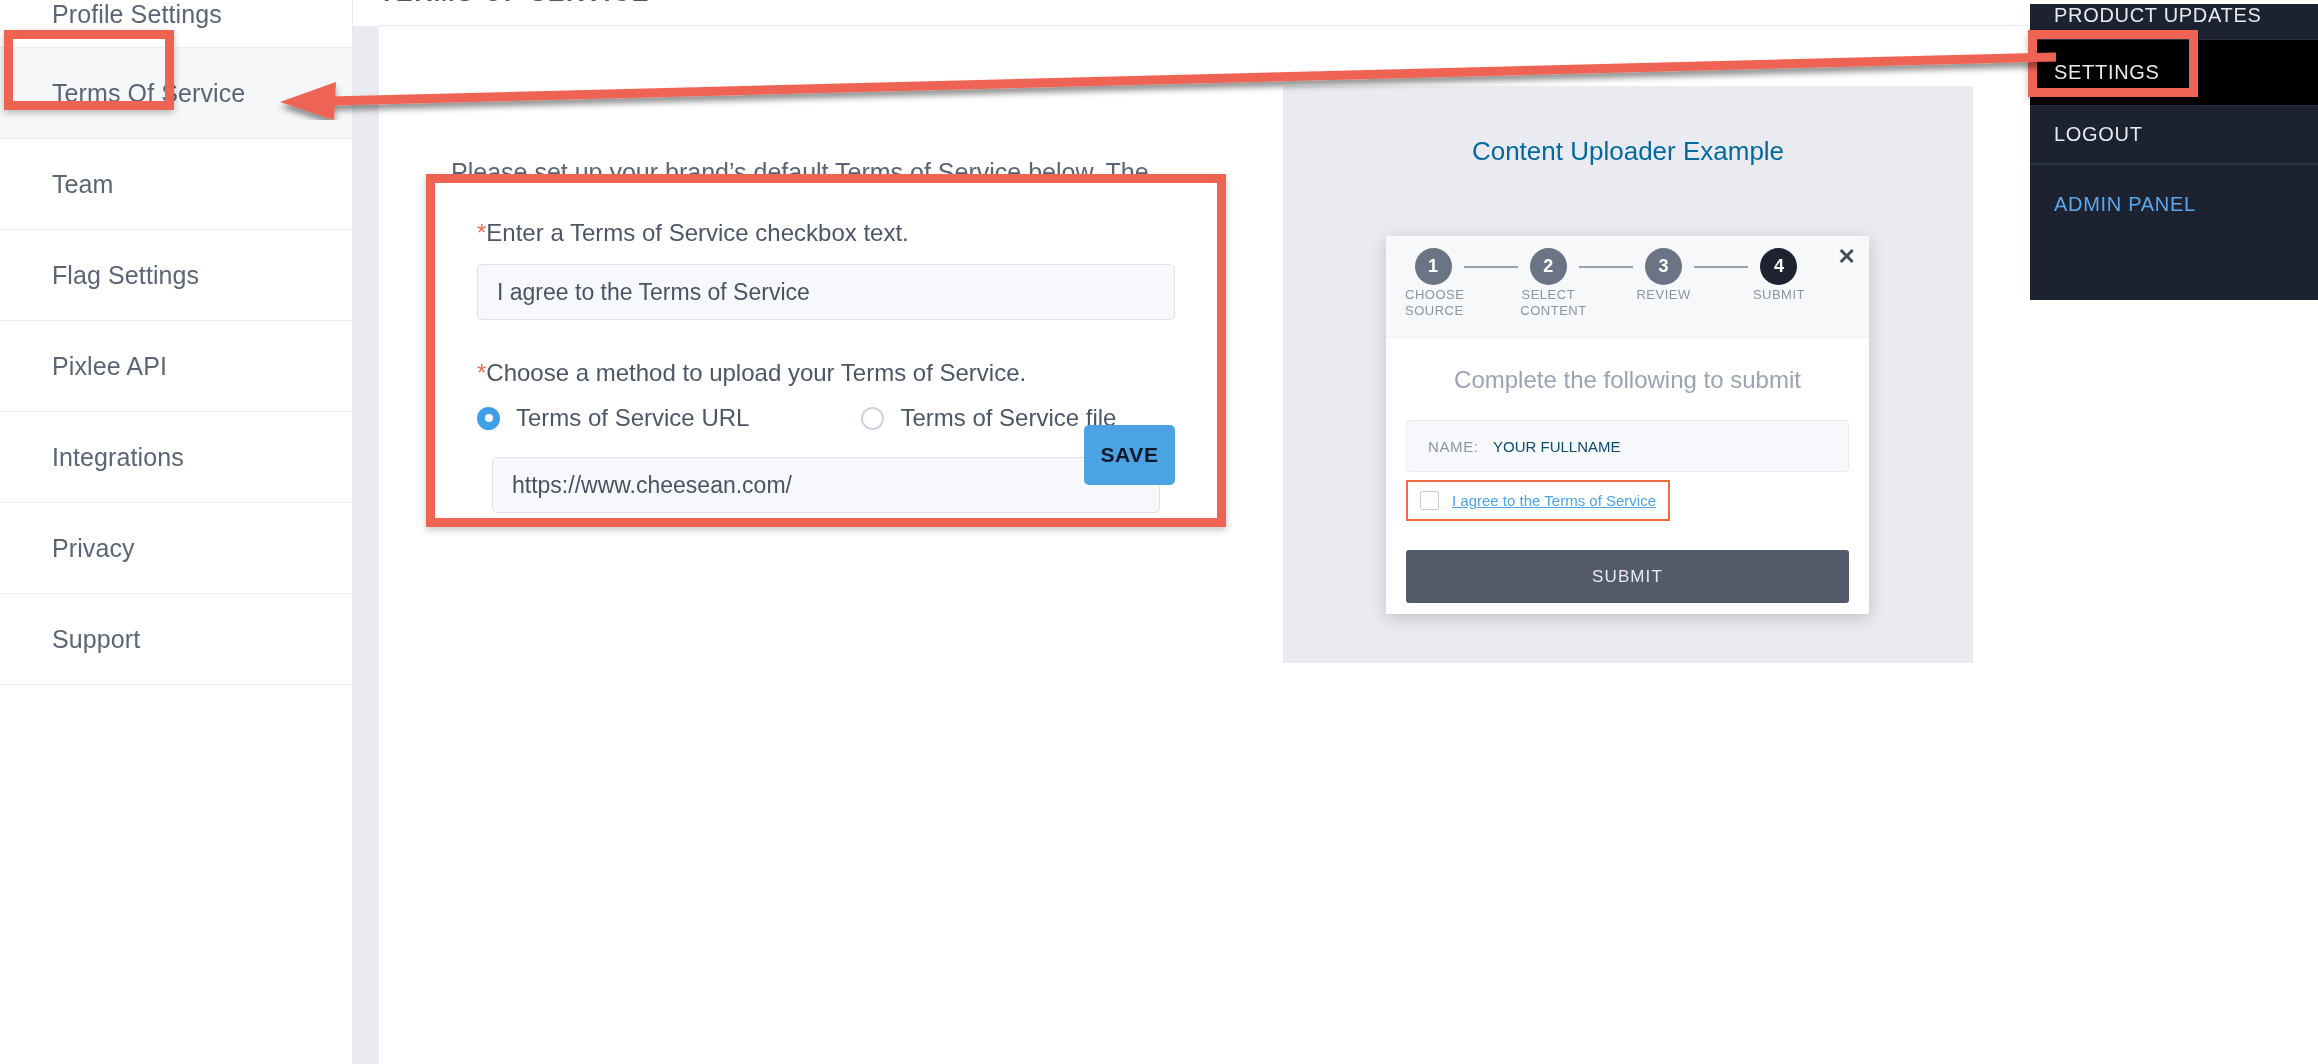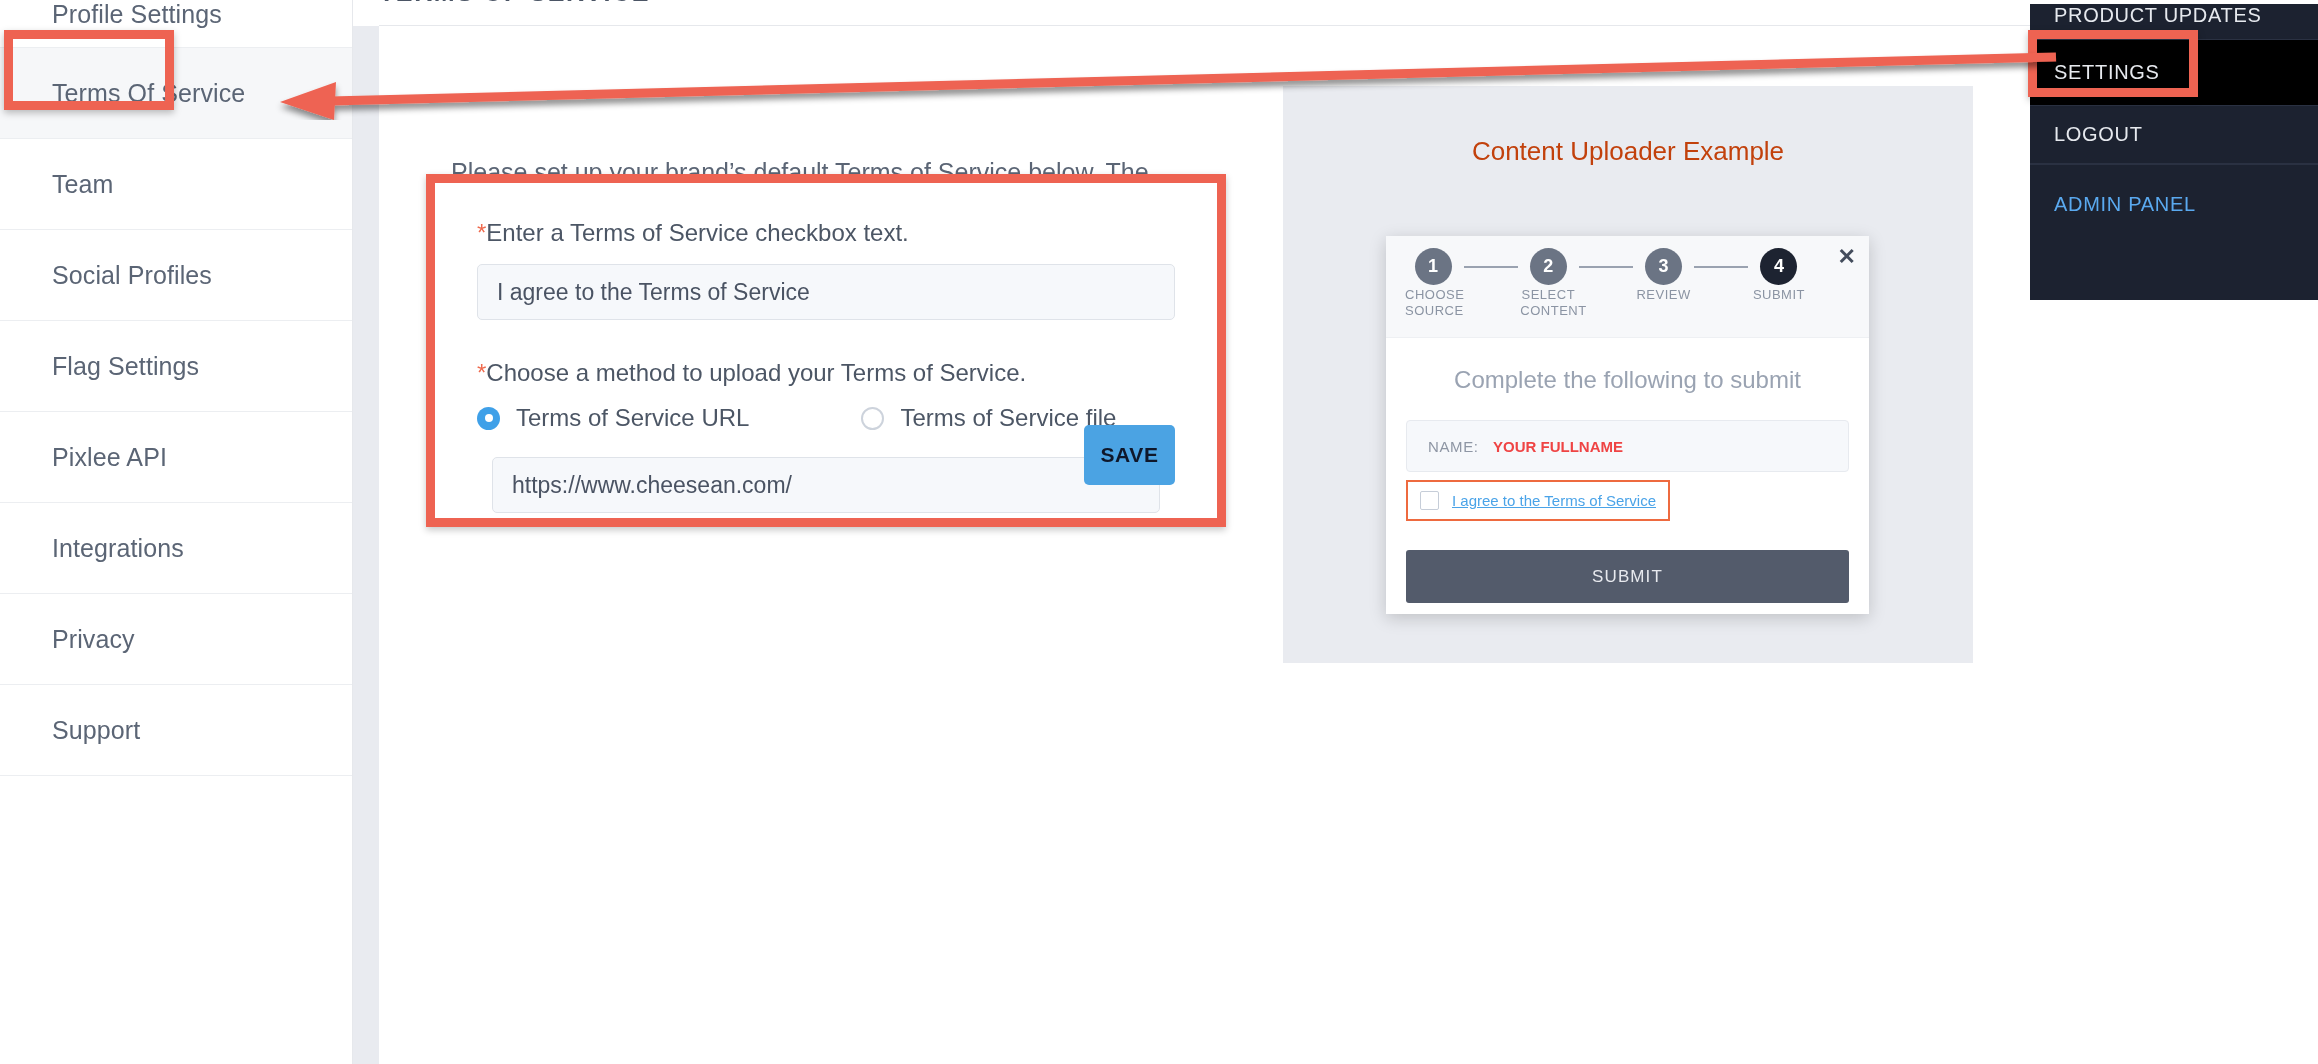--- a/index.html
+++ b/index.html
@@ -110,21 +110,21 @@
     cursor:pointer;
   }
 
   
   .preview-panel{
     position:absolute;left:904px;top:34px;width:690px;height:577px;
     background:#e9ebf0;
   }
   .preview-title{
     position:absolute;left:0;right:0;top:50px;text-align:center;
-    font-size:26px;color:#c2410c;
+    font-size:26px;color:#0369a1;
   }
 
   .uploader-modal{
     position:absolute;left:103px;top:150px;width:483px;height:378px;
     background:#ffffff;
     box-shadow:0 4px 16px rgba(0,0,0,.18);
   }
   .modal-steps{
     position:relative;height:101px;background:#f7f8fa;
     border-bottom:1px solid #eef0f3;
@@ -158,21 +158,21 @@
   .modal-body{padding:0 20px;position:relative;height:277px;box-sizing:border-box;}
   .modal-heading{
     text-align:center;font-size:24px;color:#9aa3b2;
     padding-top:28px;padding-bottom:26px;
   }
   .ff-row{
     height:52px;background:#f6f8fb;border:1px solid #e7eaef;border-radius:4px;
     display:flex;align-items:center;margin-bottom:3px;box-sizing:border-box;
   }
   .ff-key{font-size:15px;color:#8e96a4;letter-spacing:.6px;width:86px;padding-left:21px;box-sizing:border-box;}
-  .ff-val{font-size:15px;color:#ef4444;font-weight:bold;}
+  .ff-val{font-size:15px;color:#0c4a6e;}
   .tos-wrap{
     margin-top:5px;display:inline-flex;align-items:center;
     border:2px solid #ee6a3f;padding:9px 12px;box-sizing:border-box;
   }
   .tos-box{
     width:17px;height:17px;border:1px solid #c6cdd8;background:#ffffff;
     border-radius:2px;flex:none;
   }
   .tos-link{
     margin-left:13px;font-size:15px;color:#4aa3e8;
@@ -218,23 +218,20 @@
 
   <nav class="settings-sidebar">
     <div class="sb-item first">
       <span>Profile Settings</span>
     </div>
     <div class="sb-item active">
       <span>Terms Of Service</span>
     </div>
     <div class="sb-item">
       <span>Team</span>
-    </div>
-    <div class="sb-item">
-      <span>Social Profiles</span>
     </div>
     <div class="sb-item">
       <span>Flag Settings</span>
     </div>
     <div class="sb-item">
       <span>Pixlee API</span>
     </div>
     <div class="sb-item">
       <span>Integrations</span>
     </div>

